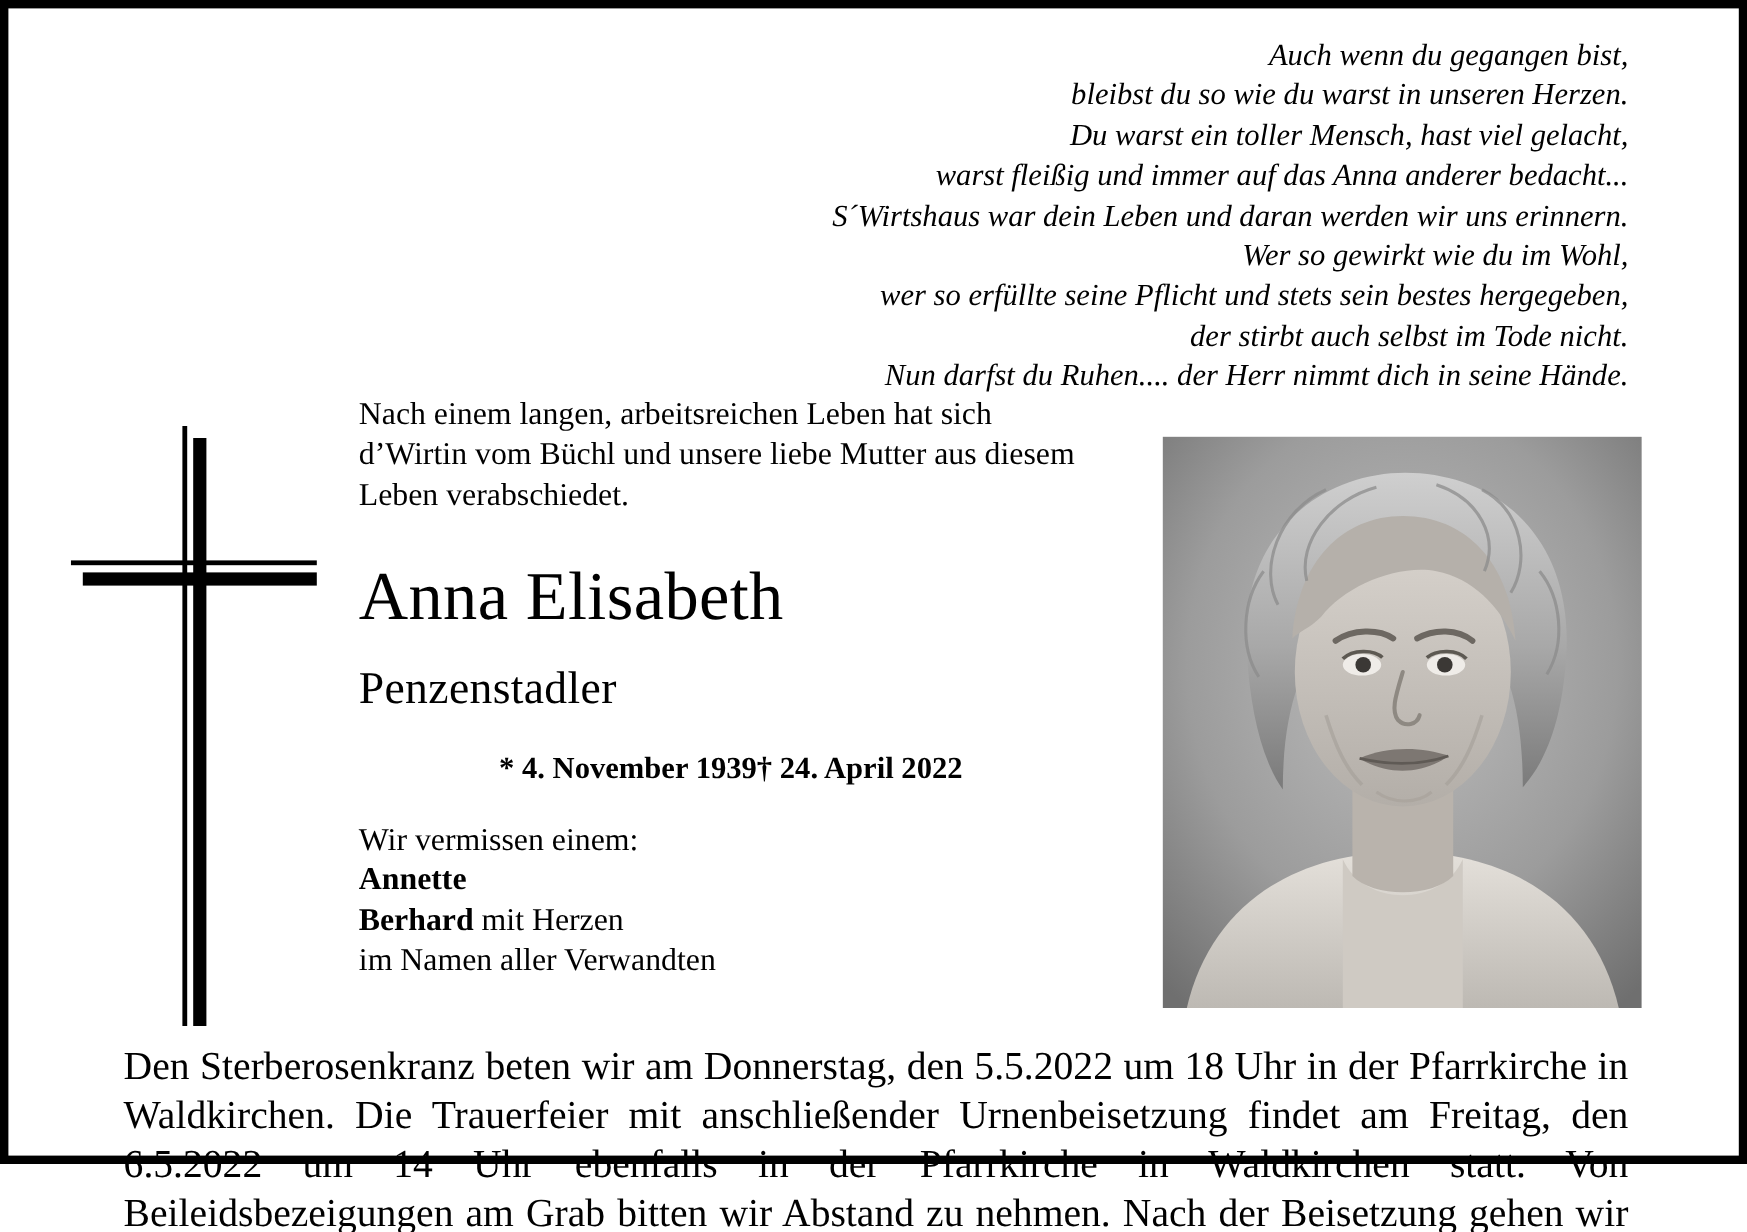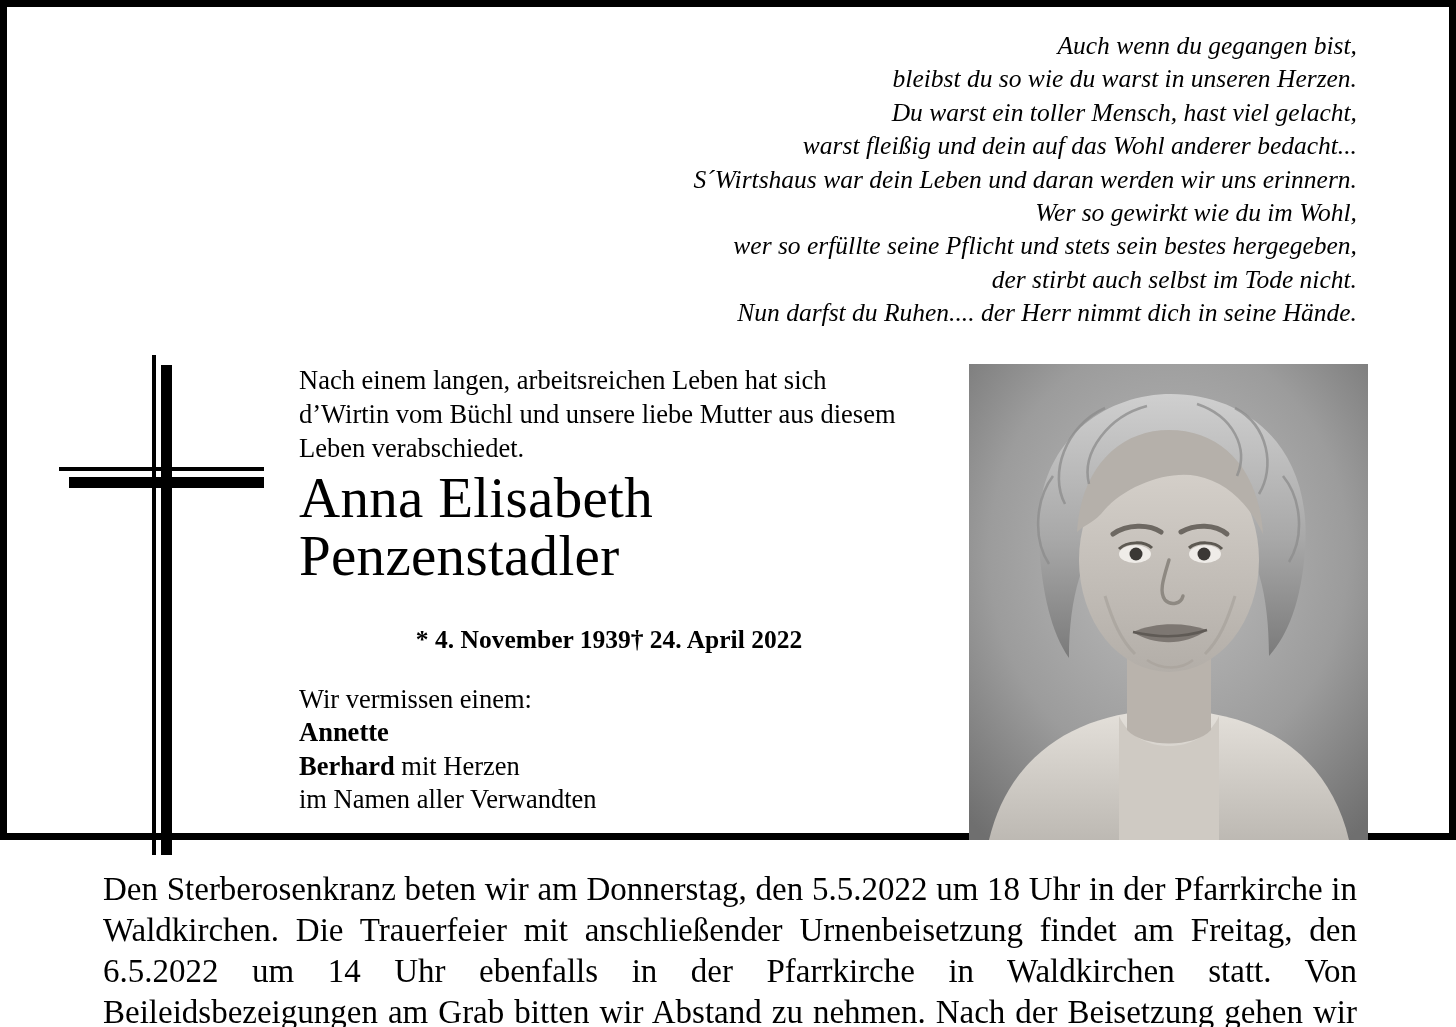--- a/index.html
+++ b/index.html
@@ -12,21 +12,21 @@
     height: 1027px;
     font-family: "Liberation Serif", serif;
     color: #000000;
     overflow: hidden;
   }
 
   .obituary {
     position: relative;
     box-sizing: border-box;
     width: 1456px;
-    height: 840px;
+    height: 970px;
     border: 7px solid #000000;
     background: #ffffff;
     padding: 0;
   }
 
   
   .poem {
     position: absolute;
     top: 22px;
     right: 92px;
@@ -47,44 +47,45 @@
     left: 52px;
     top: 348px;
     width: 215px;
     height: 500px;
   }
 
   
   .intro {
     position: absolute;
     left: 292px;
-    top: 356px;
+    top: 320px;
     width: 620px;
     font-size: 26.5px;
     line-height: 1.29;
     font-family: "Liberation Serif", serif;
   }
 
   
   .name-block {
     position: absolute;
     left: 292px;
     top: 462px;
     width: 620px;
     text-align: left;
   }
   .name-line1 {
     font-size: 57px;
     line-height: 1.02;
     letter-spacing: 0.3px;
   }
   .name-line2 {
-    font-size: 57px;
+    font-size: 38px;
     line-height: 1.02;
     letter-spacing: 0.3px;
+    margin-top: 28px;
   }
 
   
   .dates {
     position: absolute;
     left: 292px;
     top: 618px;
     width: 620px;
     display: flex;
     justify-content: center;
@@ -129,21 +130,21 @@
 </style>
 </head>
 <body>
 
 <div class="obituary">
 
   <div class="poem">
     <div>Auch wenn du gegangen bist,</div>
     <div>bleibst du so wie du warst in unseren Herzen.</div>
     <div>Du warst ein toller Mensch, hast viel gelacht,</div>
-    <div>warst fleißig und dein auf das Wohl anderer bedacht...</div>
+    <div>warst fleißig und immer auf das Anna anderer bedacht...</div>
     <div>S´Wirtshaus war dein Leben und daran werden wir uns erinnern.</div>
     <div>Wer so gewirkt wie du im Wohl,</div>
     <div>wer so erfüllte seine Pflicht und stets sein bestes hergegeben,</div>
     <div>der stirbt auch selbst im Tode nicht.</div>
     <div>Nun darfst du Ruhen.... der Herr nimmt dich in seine Hände.</div>
   </div>
 
   <div class="cross-wrap">
     <svg width="215" height="500" viewBox="0 0 215 500">
 

